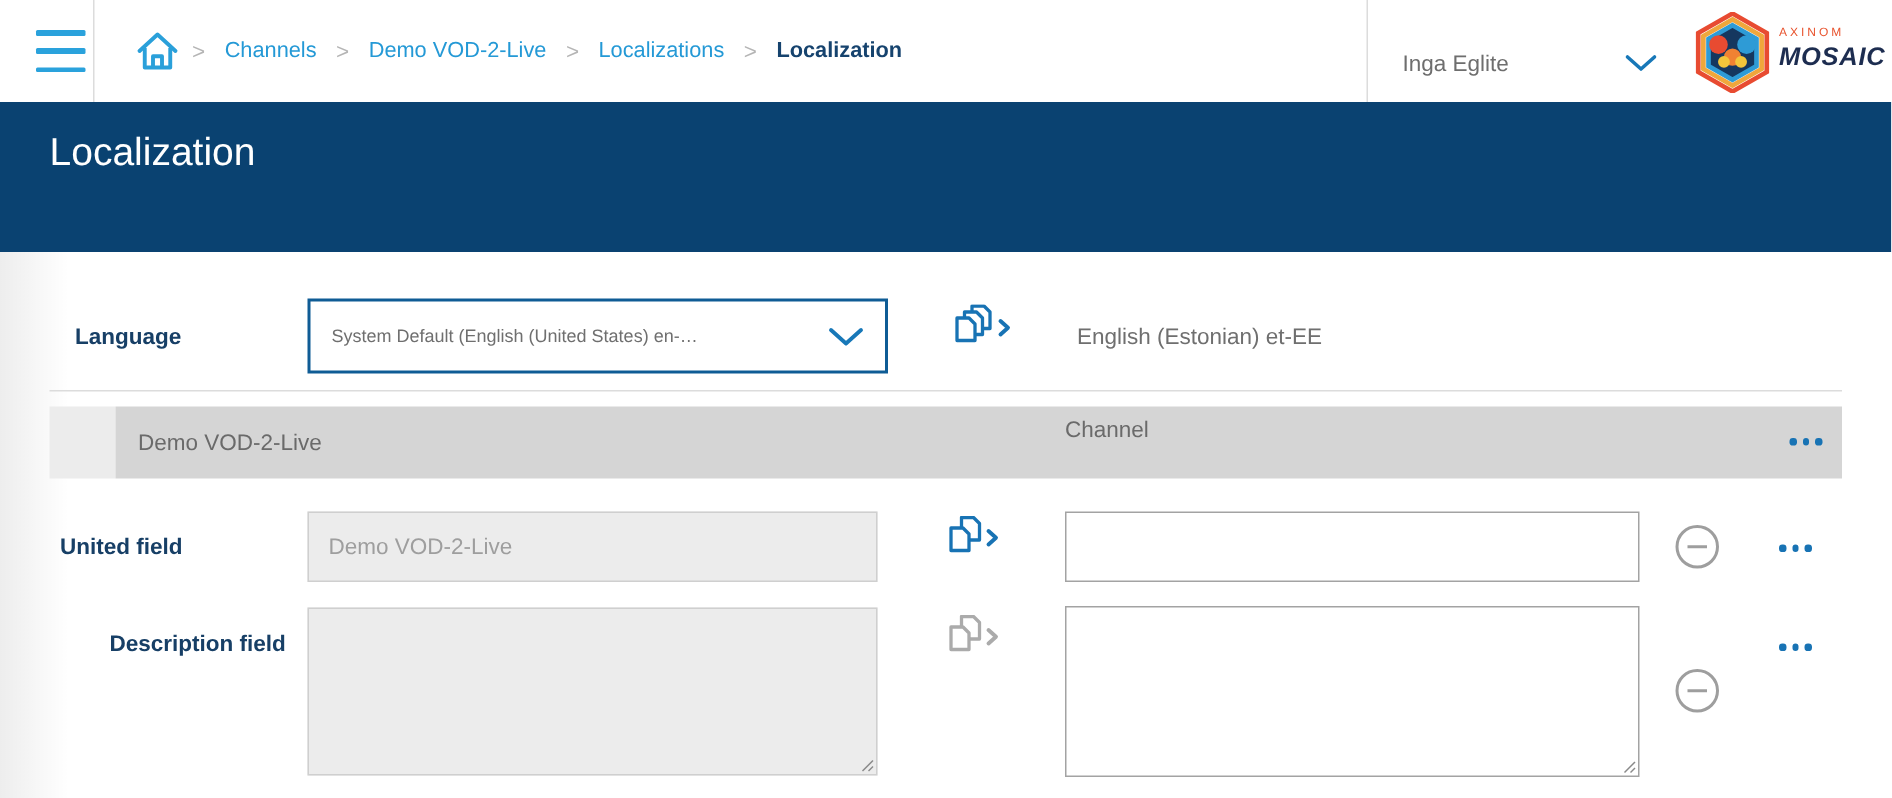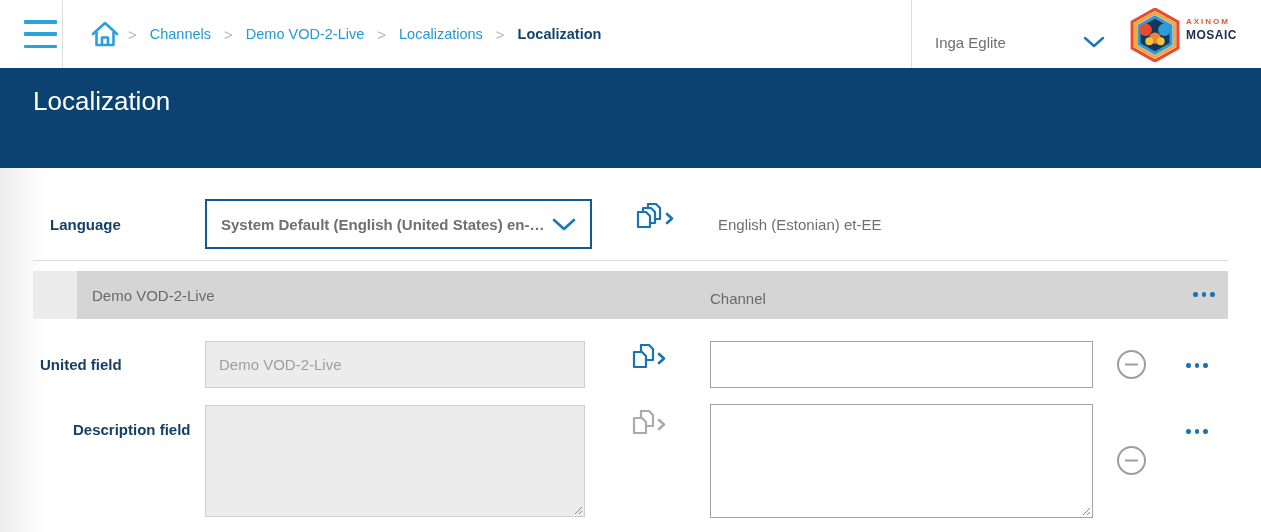--- a/index.html
+++ b/index.html
@@ -15,42 +15,42 @@
   #hamburger span { display:block; height:3.5px; background:#2aa2dc; border-radius:1px; }
   #home-btn { left:90px; top:19px; width:30px; height:30px; cursor:pointer; }
   #breadcrumb { left:128px; top:0; height:68px; display:flex; align-items:center; gap:13px; font-size:14.5px; }
   .crumb-sep { color:#b5b5b5; font-size:15px; }
   .crumb-link { color:#2499d6; cursor:pointer; text-decoration:none; }
   .crumb-current { color:#16436e; font-weight:bold; }
   #user-area { left:935px; top:0; height:84px; width:170px; display:flex; align-items:center; justify-content:space-between; cursor:pointer; }
   #user-name { color:#6e6e6e; font-size:15px; }
   #logo { left:1128px; top:8px; }
   #logo-text { position:absolute; left:58px; top:9px; }
-  #brand-top { color:#e8542f; font-size:8px; font-weight:bold; letter-spacing:2px; }
-  #brand-bottom { color:#1d2d50; font-size:12px; font-weight:bold; letter-spacing:0.5px; margin-top:2px; }
+  #brand-top { color:#e8542f; font-size:8px; font-weight:normal; letter-spacing:2px; }
+  #brand-bottom { color:#1d2d50; font-size:17px; font-weight:bold; letter-spacing:0.5px; margin-top:2px;font-style:italic; }
 
   
   #page-header { left:0; top:68px; width:1261px; height:100px; background:#0a4271; }
   #page-title { position:absolute; left:33px; top:18px; color:#fff; font-size:26px; font-weight:400; }
 
   
   .sheen { left:0; width:46px; background:linear-gradient(to right, rgba(0,0,0,0.07), rgba(0,0,0,0)); pointer-events:none; }
 
   
   .field-label { color:#173f66; font-size:15px; font-weight:bold; }
   #language-select { left:205px; top:199px; width:387px; height:50px; border:2px solid #0f5c95; background:#fff; display:flex; align-items:center; justify-content:space-between; padding:0 14px; cursor:pointer; }
-  #language-select .sel-text { color:#6f6f6f; font-size:15px; white-space:nowrap; overflow:hidden;font-weight:bold; }
+  #language-select .sel-text { color:#6f6f6f; font-size:12px; white-space:nowrap; overflow:hidden; }
   #target-language { left:718px; top:216px; color:#6f6f6f; font-size:15px; }
   #lang-separator { left:33px; top:260px; width:1195px; height:1px; background:#dcdcdc; }
 
   
   #entity-row-handle { left:33px; top:271px; width:44px; height:48px; background:#ececec; }
   #entity-row { left:77px; top:271px; width:1151px; height:48px; background:#d5d5d5; }
   #entity-name { position:absolute; left:15px; top:16px; color:#6a6a6a; font-size:15px; }
-  #entity-type { left:710px; top:290px; color:#6a6a6a; font-size:15px; }
+  #entity-type { left:710px; top:278px; color:#6a6a6a; font-size:15px; }
 
   
   .src-input { background:#ececec; border:1px solid #cfcfcf; color:#9e9e9e; font-size:15px; font-family:"Liberation Sans", sans-serif; padding:0 13px; }
   .tgt-input { background:#fff; border:1px solid #a3a3a3; color:#444; font-size:15px; font-family:"Liberation Sans", sans-serif; padding:0 13px; outline:none; }
   textarea.src-input, textarea.tgt-input { padding:8px 13px; resize:none; }
   #title-src { left:205px; top:341px; width:380px; height:47px; }
   #title-tgt { left:710px; top:341px; width:383px; height:47px; }
   #desc-src { left:205px; top:405px; width:380px; height:112px; }
   #desc-tgt { left:710px; top:404px; width:383px; height:114px; }
 

